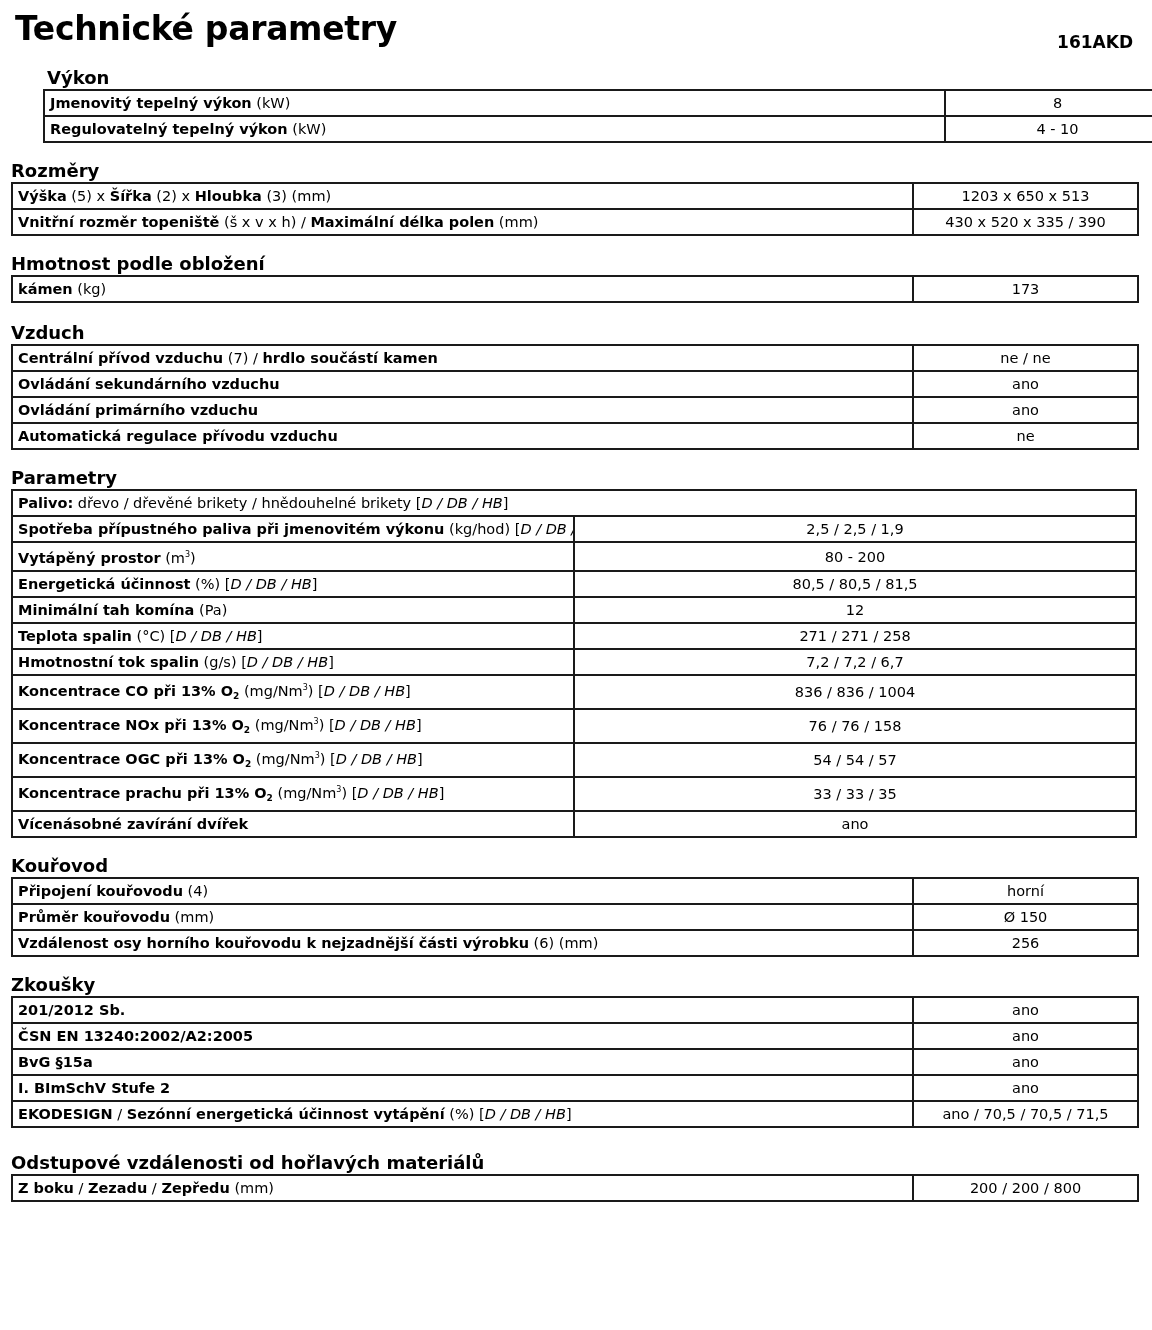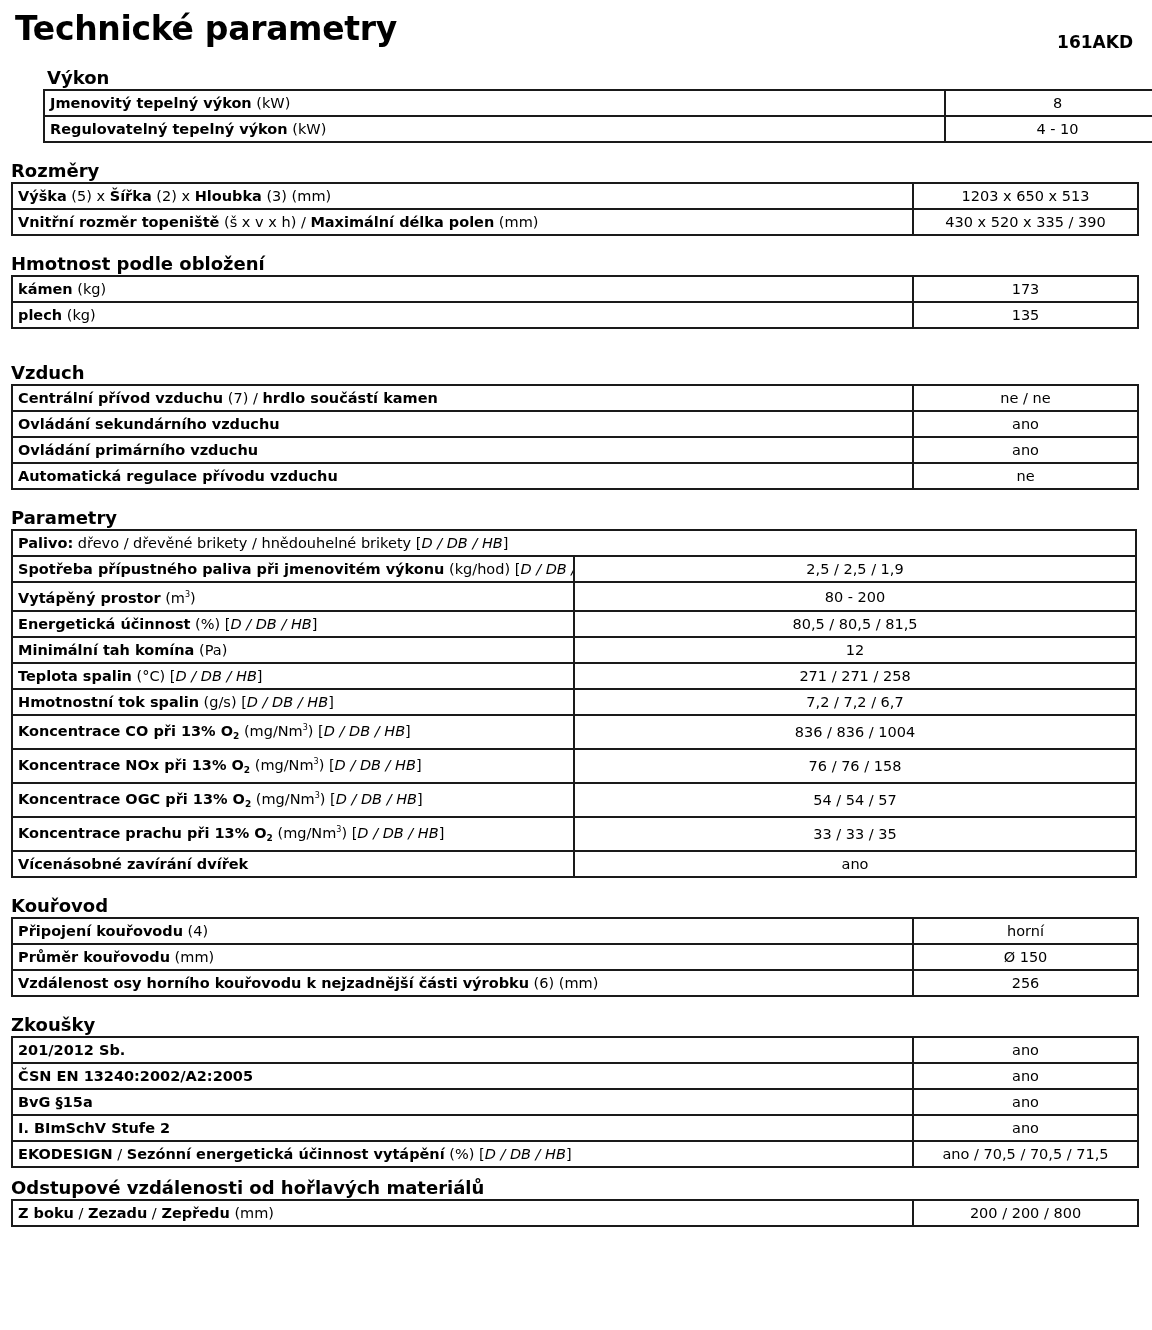--- a/index.html
+++ b/index.html
@@ -124,28 +124,24 @@
         </table>
       </div>
       <div class="section" style="margin-top: 17px;">
         <h2 class="section-title">Hmotnost podle obložení</h2>
         <table class="spec">
           <tbody>
             <tr>
               <td class="label"><span class="b">kámen</span><span> (kg)</span></td>
               <td class="value">173</td>
             </tr>
-            <tr>
-              <td class="label"><span class="b">plech</span><span> (kg)</span></td>
-              <td class="value">135</td>
-            </tr>
-          </tbody>
-        </table>
-      </div>
-      <div class="section" style="margin-top: 33px;">
+          </tbody>
+        </table>
+      </div>
+      <div class="section" style="margin-top: 19px;">
         <h2 class="section-title">Vzduch</h2>
         <table class="spec">
           <tbody>
             <tr>
               <td class="label"><span class="b">Centrální přívod vzduchu</span><span> (7) / </span><span class="b">hrdlo součástí kamen</span></td>
               <td class="value">ne / ne</td>
             </tr>
             <tr>
               <td class="label"><span class="b">Ovládání sekundárního vzduchu</span></td>
               <td class="value">ano</td>
@@ -254,21 +250,21 @@
               <td class="label"><span class="b">I. BImSchV Stufe 2</span></td>
               <td class="value">ano</td>
             </tr>
             <tr>
               <td class="label"><span class="b">EKODESIGN</span><span> / </span><span class="b">Sezónní energetická účinnost vytápění</span><span> (%) [</span><span class="i">D / DB / HB</span><span>]</span></td>
               <td class="value">ano / 70,5 / 70,5 / 71,5</td>
             </tr>
           </tbody>
         </table>
       </div>
-      <div class="section" style="margin-top: 9px;">
+      <div class="section" style="margin-top: 24px;">
         <h2 class="section-title">Odstupové vzdálenosti od hořlavých materiálů</h2>
         <table class="spec">
           <tbody>
             <tr>
               <td class="label"><span class="b">Z boku</span><span> / </span><span class="b">Zezadu</span><span> / </span><span class="b">Zepředu</span><span> (mm)</span></td>
               <td class="value">200 / 200 / 800</td>
             </tr>
           </tbody>
         </table>
       </div>

